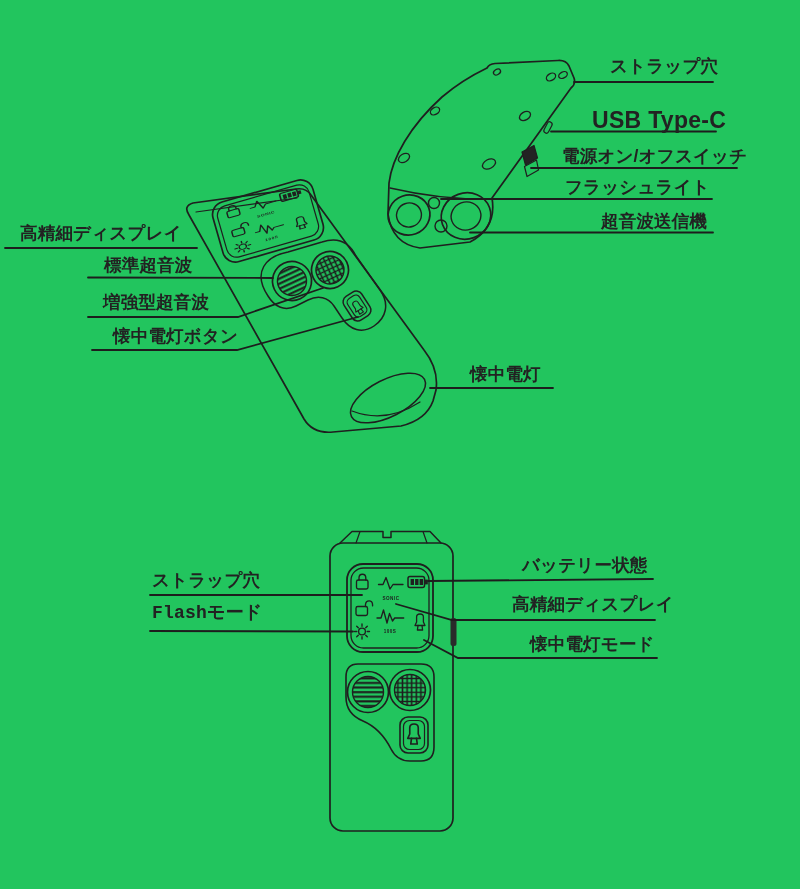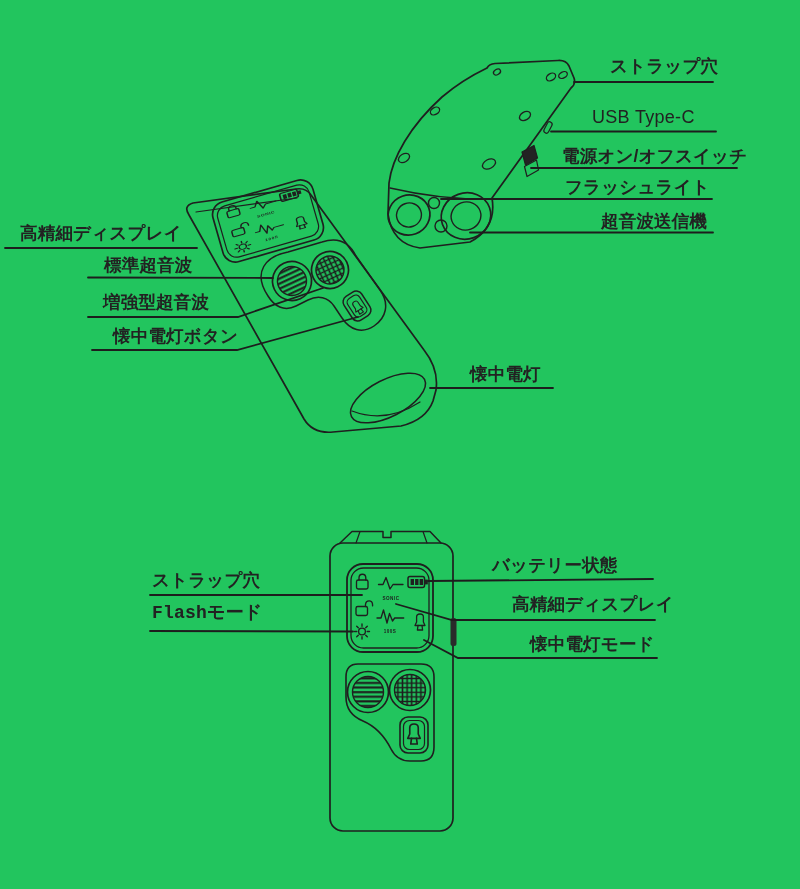--- a/index.html
+++ b/index.html
@@ -7,21 +7,21 @@
     position:relative;width:800px;height:889px;margin:0 auto;
     background:#22c55e;overflow:hidden;
     font-family:"Liberation Sans","DejaVu Sans",sans-serif;
   }
   .art{position:absolute;left:0;top:0;}
   .label{
     position:absolute;white-space:nowrap;color:#222;
     font-weight:600;font-size:17.5px;line-height:1.15;
     letter-spacing:0.2px;
   }
-  .label.latin{font-size:18px;font-weight:400;letter-spacing:0.3px;text-align:right;}
+  .label.latin{font-size:23px;font-weight:700;letter-spacing:0.3px;text-align:right;}
   .label.mixed{font-size:18px;font-family:Liberation Mono, monospace;}
 </style>
 </head>
 <body>
 
 <div class="stage">
 
 <svg class="art" width="800" height="889" viewBox="0 0 800 889">
   <defs>
     <pattern id="ridges" width="5" height="4.6" patternUnits="userSpaceOnUse">
@@ -219,17 +219,17 @@
 <div class="label" style="left:601px;top:211px">超音波送信機</div>
 
 <div class="label" style="left:20px;top:223px">高精細ディスプレイ</div>
 <div class="label" style="left:104px;top:255px">標準超音波</div>
 <div class="label" style="left:103px;top:292px">増強型超音波</div>
 <div class="label" style="left:113px;top:326px">懐中電灯ボタン</div>
 <div class="label" style="left:470px;top:364px">懐中電灯</div>
 
 <div class="label" style="left:152px;top:570px">ストラップ穴</div>
 <div class="label mixed" style="left:152px;top:603px">Flashモード</div>
-<div class="label" style="left:492px;top:555px">バッテリー状態</div>
+<div class="label" style="left:522px;top:555px">バッテリー状態</div>
 <div class="label" style="left:512px;top:594px">高精細ディスプレイ</div>
 <div class="label" style="left:530px;top:634px">懐中電灯モード</div>
 
 </div>
 
 </body></html>

